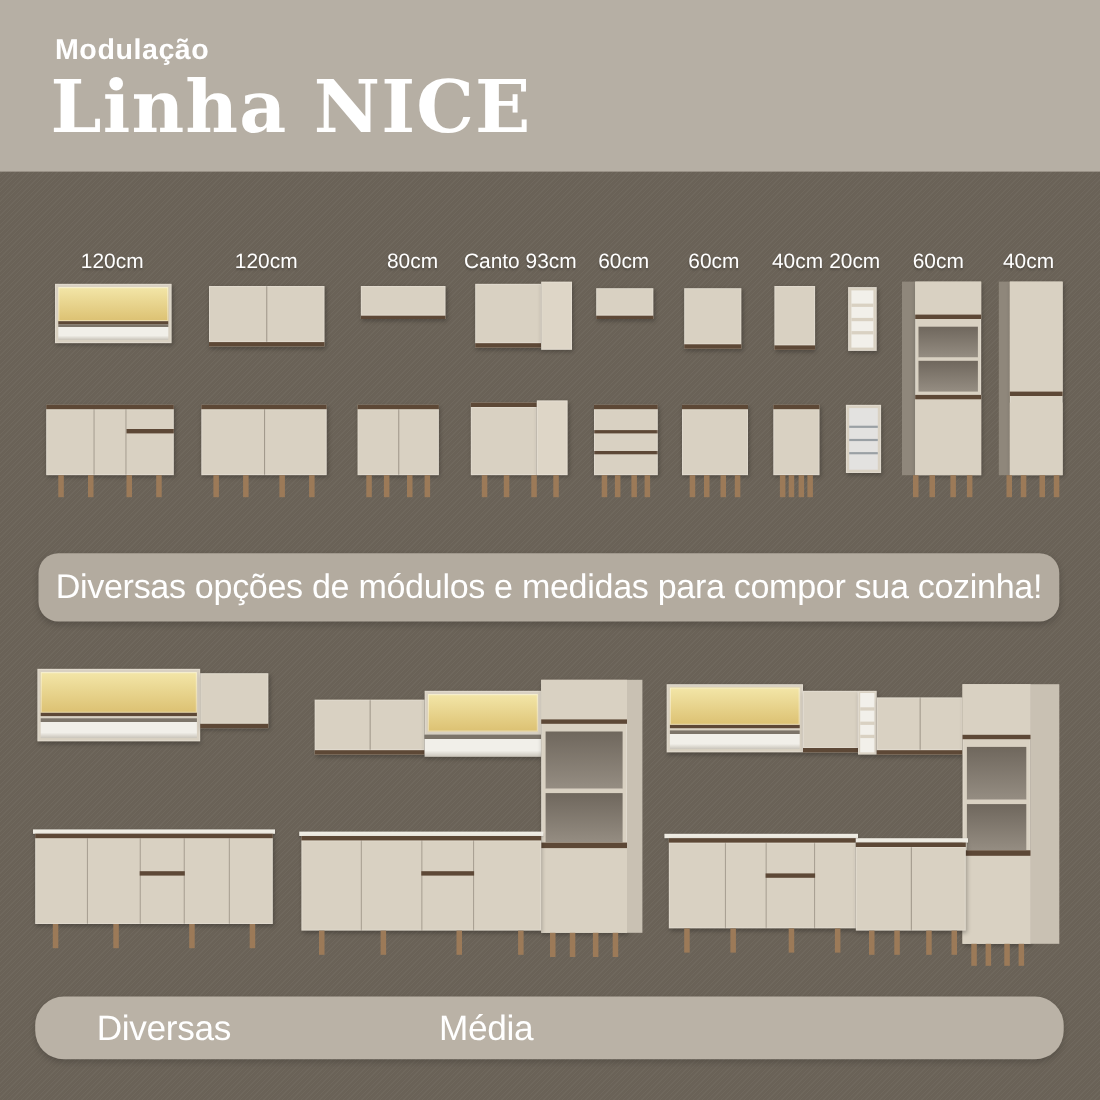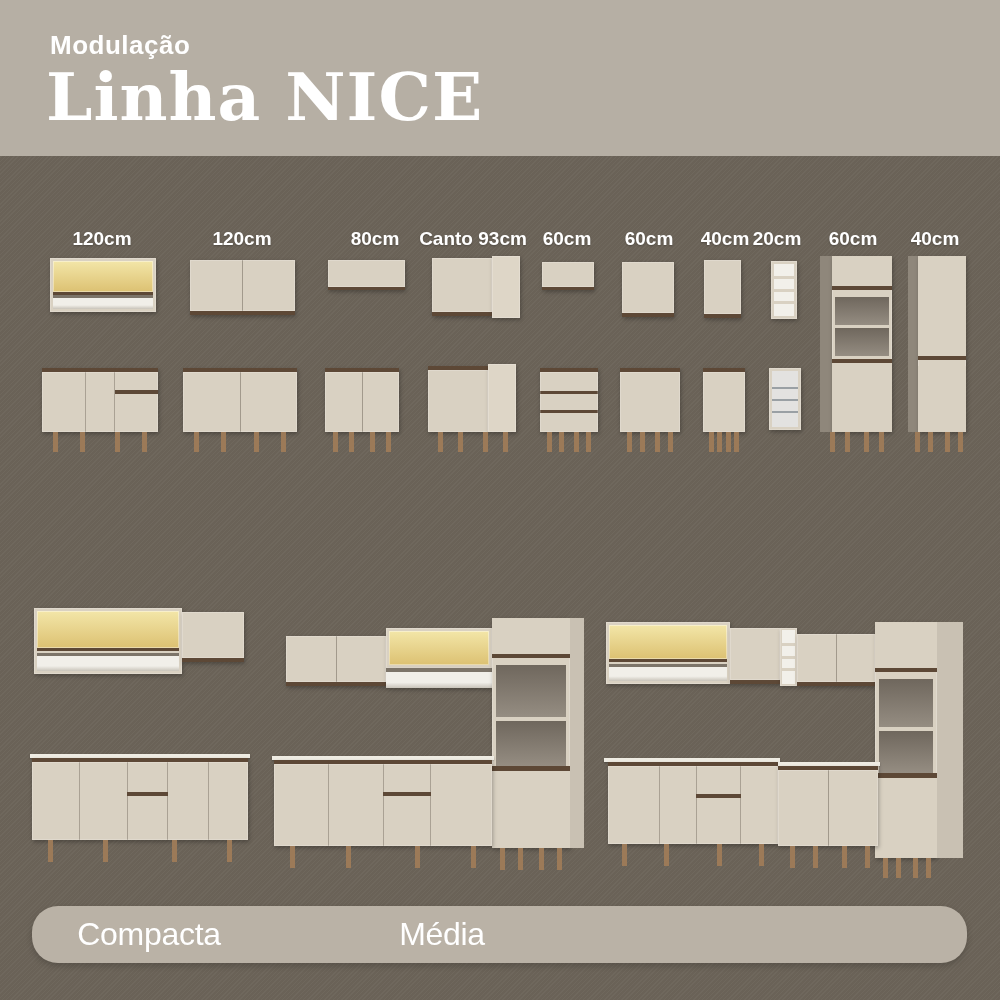--- a/index.html
+++ b/index.html
@@ -14,21 +14,21 @@
   .kicker{position:absolute;left:50px;top:30px;font-size:26px;font-weight:600;color:#fff;letter-spacing:.5px;}
   .title{position:absolute;left:46px;top:58px;font-family:"DejaVu Serif",serif;font-size:66px;font-weight:800;color:#fff;letter-spacing:1px;}
   
   .banner{position:absolute;left:35px;top:503px;width:928px;height:62px;border-radius:18px;background:#b3ab9f;
           color:#fff;font-size:31px;line-height:62px;text-align:center;letter-spacing:-.3px;
           box-shadow:0 3px 6px rgba(0,0,0,.18);}
   .bar{position:absolute;left:32px;top:906px;width:935px;height:57px;border-radius:26px;background:#bab2a6;
        box-shadow:0 3px 6px rgba(0,0,0,.18);}
   .bar-label{position:absolute;top:0;transform:translateX(-50%);color:#fff;font-size:32px;line-height:57px;letter-spacing:-.3px;}
   
-  .mod-label{position:absolute;top:228px;color:#fff;font-size:19px;font-weight:700;text-align:center;text-shadow:0 1px 2px rgba(0,0,0,.25);}
+  .mod-label{position:absolute;top:228px;color:#fff;font-size:19px;font-weight:400;text-align:center;text-shadow:0 1px 2px rgba(0,0,0,.25);}
   .cab{position:absolute;background:#d9d1c2;box-shadow:1px 2px 4px rgba(0,0,0,.28), inset 0 0 0 1px rgba(255,255,255,.18);box-sizing:border-box;}
   .trim-b{border-bottom:4px solid #5d4836;}
   .trim-b3{border-bottom:3px solid #5d4836;}
   .trim-t{border-top:4px solid #5d4836;}
   .two-door{background-image:linear-gradient(rgba(60,50,40,.35),rgba(60,50,40,.35));
             background-size:1px 100%;background-position:50% 0;background-repeat:no-repeat;}
   .drawers3{background-image:linear-gradient(#5d4836,#5d4836),linear-gradient(#5d4836,#5d4836);
             background-size:100% 3px;background-repeat:no-repeat;background-position:0 34%,0 66%;}
   .glass{position:absolute;background:linear-gradient(180deg,#f3e6a8,#dcc172);box-shadow:inset 0 0 0 1px rgba(255,255,255,.4);}
   .openshelf{position:absolute;background:linear-gradient(180deg,#7c7469 0 18%,#f1efe9 18% 72%,#c9c4ba 100%);}
@@ -130,20 +130,21 @@
   <div class="cab trim-t" style="left:620px;top:368px;width:60px;height:64px"></div>
   <div class="feet" style="left:626px;top:432px;width:48px;height:20px"></div>
 
   <div class="cab trim-t" style="left:703px;top:368px;width:42px;height:64px"></div>
   <div class="feet" style="left:708px;top:432px;width:32px;height:20px"></div>
 
   <div class="cab" style="left:769px;top:368px;width:32px;height:62px">
     <div class="rack" style="left:3px;top:3px;right:3px;bottom:3px"></div>
   </div>
 
+  <div class="banner">Diversas opções de módulos e medidas para compor sua cozinha!</div>
 
   <div>
     <div class="cab" style="left:34px;top:608px;width:148px;height:66px">
       <div class="glass" style="left:3px;top:3px;right:3px;height:37px;border-bottom:3px solid #5d4836"></div>
       <div class="openshelf" style="left:3px;bottom:3px;right:3px;height:18px"></div>
     </div>
     <div class="cab trim-b" style="left:182px;top:612px;width:62px;height:50px"></div>
     <div class="counter" style="left:30px;top:754px;width:220px"></div>
     <div class="cab trim-t" style="left:32px;top:758px;width:216px;height:82px;background-image:linear-gradient(rgba(60,50,40,.3),rgba(60,50,40,.3)),linear-gradient(rgba(60,50,40,.3),rgba(60,50,40,.3)),linear-gradient(rgba(60,50,40,.3),rgba(60,50,40,.3)),linear-gradient(rgba(60,50,40,.3),rgba(60,50,40,.3));background-size:1px 100%,1px 100%,1px 100%,1px 100%;background-position:22% 0,44% 0,63% 0,82% 0;background-repeat:no-repeat">
       <div class="drawer" style="left:44%;top:2px;width:19%;height:28px"></div>
@@ -196,17 +197,17 @@
       <div class="drawer" style="left:52%;top:2px;width:26%;height:26px"></div>
     </div>
     <div class="counter" style="left:778px;top:762px;width:102px"></div>
     <div class="cab trim-t two-door" style="left:778px;top:766px;width:100px;height:80px"></div>
     <div class="feet" style="left:618px;top:844px;width:150px;height:22px"></div>
     <div class="feet" style="left:788px;top:846px;width:84px;height:22px"></div>
     <div class="feet" style="left:882px;top:858px;width:50px;height:20px"></div>
   </div>
 
   <div class="bar">
-    <div class="bar-label" style="left:117px">Compacta</div>
+    <div class="bar-label" style="left:117px">Diversas</div>
     <div class="bar-label" style="left:410px">Média</div>
   </div>
 
 </div>
 
 </body></html>

